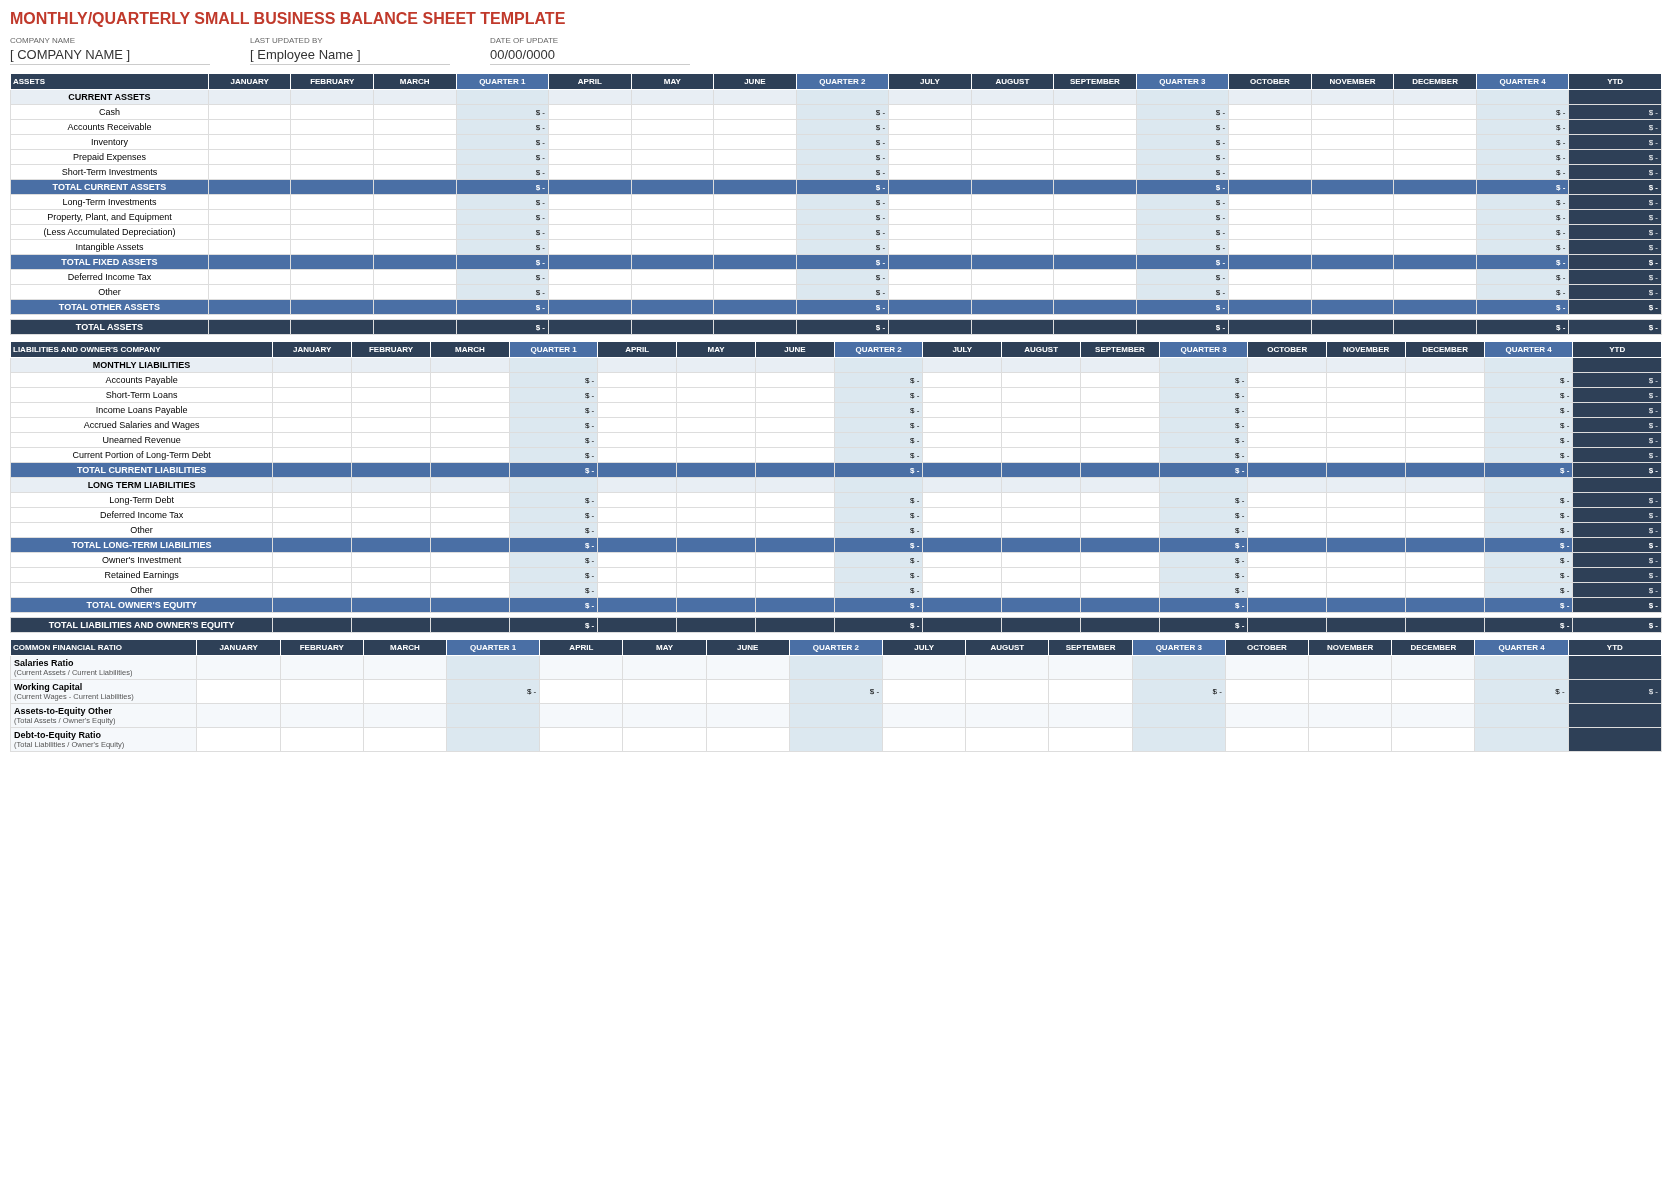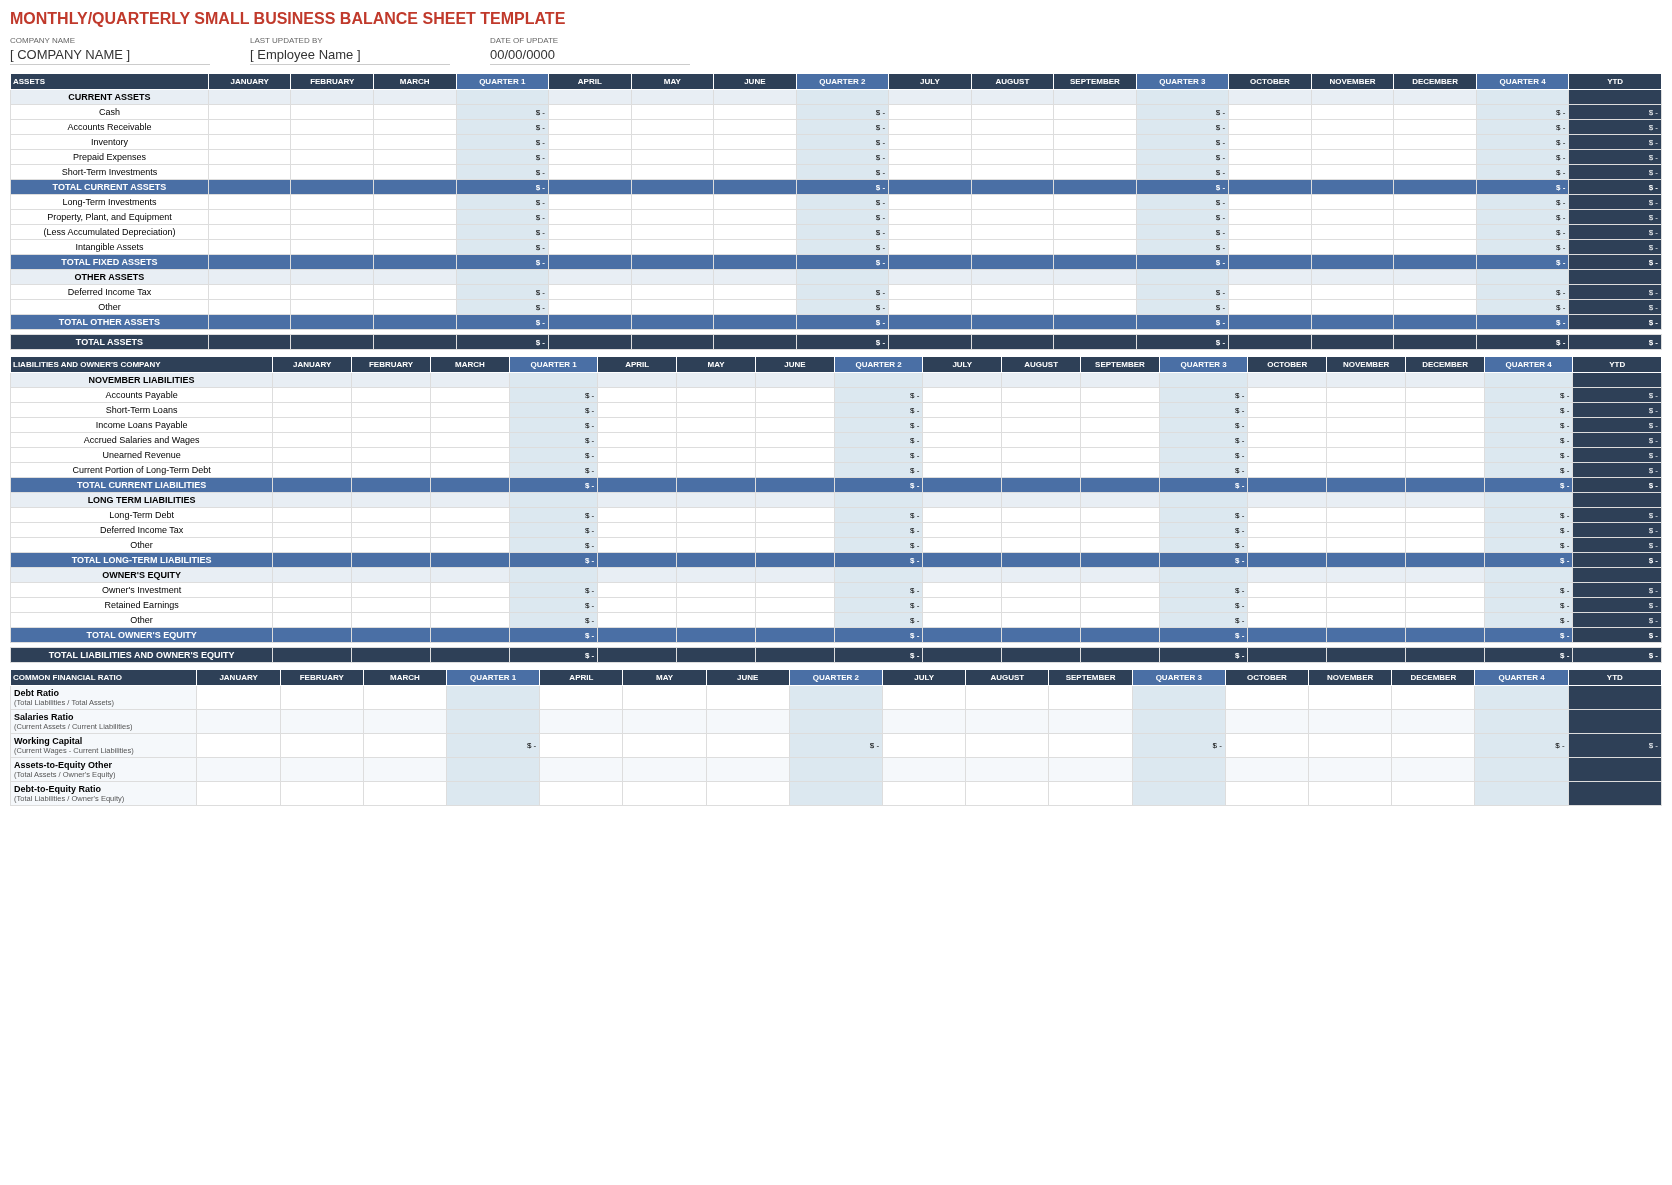--- a/index.html
+++ b/index.html
@@ -305,40 +305,20 @@
         <td style="background: rgb(74, 111, 165); color: rgb(255, 255, 255); font-weight: bold;"></td>
         <td style="background: rgb(74, 111, 165); color: rgb(255, 255, 255); font-weight: bold;"></td>
         <td style="background: rgb(74, 111, 165); color: rgb(255, 255, 255); font-weight: bold; text-align: right; font-size: 8px;"><span>$   -</span></td>
         <td style="background: rgb(74, 111, 165); color: rgb(255, 255, 255); font-weight: bold;"></td>
         <td style="background: rgb(74, 111, 165); color: rgb(255, 255, 255); font-weight: bold;"></td>
         <td style="background: rgb(74, 111, 165); color: rgb(255, 255, 255); font-weight: bold;"></td>
         <td style="background: rgb(74, 111, 165); color: rgb(255, 255, 255); font-weight: bold; text-align: right; font-size: 8px;"><span>$   -</span></td>
         <td style="background: rgb(46, 64, 87); color: rgb(255, 255, 255); font-weight: bold; text-align: right; font-size: 8px;"><span>$   -</span></td>
       </tr>
       <tr>
-        <td class="col-label" style="background: rgb(232, 238, 244); font-weight: bold;">OTHER ASSETS</td>
-        <td style="background: rgb(232, 238, 244);"></td>
-        <td style="background: rgb(232, 238, 244);"></td>
-        <td style="background: rgb(232, 238, 244);"></td>
-        <td style="background: rgb(220, 232, 240);"></td>
-        <td style="background: rgb(232, 238, 244);"></td>
-        <td style="background: rgb(232, 238, 244);"></td>
-        <td style="background: rgb(232, 238, 244);"></td>
-        <td style="background: rgb(220, 232, 240);"></td>
-        <td style="background: rgb(232, 238, 244);"></td>
-        <td style="background: rgb(232, 238, 244);"></td>
-        <td style="background: rgb(232, 238, 244);"></td>
-        <td style="background: rgb(220, 232, 240);"></td>
-        <td style="background: rgb(232, 238, 244);"></td>
-        <td style="background: rgb(232, 238, 244);"></td>
-        <td style="background: rgb(232, 238, 244);"></td>
-        <td style="background: rgb(220, 232, 240);"></td>
-        <td style="background: rgb(46, 64, 87); color: rgb(255, 255, 255);"></td>
-      </tr>
-      <tr>
         <td class="col-label">Deferred Income Tax</td>
         <td style="background: rgb(255, 255, 255);"></td>
         <td style="background: rgb(255, 255, 255);"></td>
         <td style="background: rgb(255, 255, 255);"></td>
         <td style="background: rgb(220, 232, 240); text-align: right; font-size: 8px;"><span>$   -</span></td>
         <td style="background: rgb(255, 255, 255);"></td>
         <td style="background: rgb(255, 255, 255);"></td>
         <td style="background: rgb(255, 255, 255);"></td>
         <td style="background: rgb(220, 232, 240); text-align: right; font-size: 8px;"><span>$   -</span></td>
         <td style="background: rgb(255, 255, 255);"></td>
@@ -435,21 +415,21 @@
       <th class="col-quarter" style="background:#4a6fa5">QUARTER 3</th>
       <th class="col-month">OCTOBER</th>
       <th class="col-month">NOVEMBER</th>
       <th class="col-month">DECEMBER</th>
       <th class="col-quarter" style="background:#4a6fa5">QUARTER 4</th>
       <th class="col-ytd">YTD</th>
     </tr>
   </thead>
   <tbody id="liabilities-body">
   <tr>
-        <td class="col-label" style="background: rgb(232, 238, 244); font-weight: bold;">NOVEMBER LIABILITIES</td>
+        <td class="col-label" style="background: rgb(232, 238, 244); font-weight: bold;">MONTHLY LIABILITIES</td>
         <td style="background: rgb(232, 238, 244);"></td>
         <td style="background: rgb(232, 238, 244);"></td>
         <td style="background: rgb(232, 238, 244);"></td>
         <td style="background: rgb(220, 232, 240);"></td>
         <td style="background: rgb(232, 238, 244);"></td>
         <td style="background: rgb(232, 238, 244);"></td>
         <td style="background: rgb(232, 238, 244);"></td>
         <td style="background: rgb(220, 232, 240);"></td>
         <td style="background: rgb(232, 238, 244);"></td>
         <td style="background: rgb(232, 238, 244);"></td>
@@ -693,40 +673,20 @@
         <td style="background: rgb(74, 111, 165); color: rgb(255, 255, 255); font-weight: bold; text-align: right; font-size: 8px;"><span>$   -</span></td>
         <td style="background: rgb(74, 111, 165); color: rgb(255, 255, 255); font-weight: bold;"></td>
         <td style="background: rgb(74, 111, 165); color: rgb(255, 255, 255); font-weight: bold;"></td>
         <td style="background: rgb(74, 111, 165); color: rgb(255, 255, 255); font-weight: bold;"></td>
         <td style="background: rgb(74, 111, 165); color: rgb(255, 255, 255); font-weight: bold; text-align: right; font-size: 8px;"><span>$   -</span></td>
         <td style="background: rgb(74, 111, 165); color: rgb(255, 255, 255); font-weight: bold;"></td>
         <td style="background: rgb(74, 111, 165); color: rgb(255, 255, 255); font-weight: bold;"></td>
         <td style="background: rgb(74, 111, 165); color: rgb(255, 255, 255); font-weight: bold;"></td>
         <td style="background: rgb(74, 111, 165); color: rgb(255, 255, 255); font-weight: bold; text-align: right; font-size: 8px;"><span>$   -</span></td>
         <td style="background: rgb(46, 64, 87); color: rgb(255, 255, 255); font-weight: bold; text-align: right; font-size: 8px;"><span>$   -</span></td>
-      </tr>
-      <tr>
-        <td class="col-label" style="background: rgb(232, 238, 244); font-weight: bold;">OWNER'S EQUITY</td>
-        <td style="background: rgb(232, 238, 244);"></td>
-        <td style="background: rgb(232, 238, 244);"></td>
-        <td style="background: rgb(232, 238, 244);"></td>
-        <td style="background: rgb(220, 232, 240);"></td>
-        <td style="background: rgb(232, 238, 244);"></td>
-        <td style="background: rgb(232, 238, 244);"></td>
-        <td style="background: rgb(232, 238, 244);"></td>
-        <td style="background: rgb(220, 232, 240);"></td>
-        <td style="background: rgb(232, 238, 244);"></td>
-        <td style="background: rgb(232, 238, 244);"></td>
-        <td style="background: rgb(232, 238, 244);"></td>
-        <td style="background: rgb(220, 232, 240);"></td>
-        <td style="background: rgb(232, 238, 244);"></td>
-        <td style="background: rgb(232, 238, 244);"></td>
-        <td style="background: rgb(232, 238, 244);"></td>
-        <td style="background: rgb(220, 232, 240);"></td>
-        <td style="background: rgb(46, 64, 87); color: rgb(255, 255, 255);"></td>
       </tr>
       <tr>
         <td class="col-label">Owner's Investment</td>
         <td style="background: rgb(255, 255, 255);"></td>
         <td style="background: rgb(255, 255, 255);"></td>
         <td style="background: rgb(255, 255, 255);"></td>
         <td style="background: rgb(220, 232, 240); text-align: right; font-size: 8px;"><span>$   -</span></td>
         <td style="background: rgb(255, 255, 255);"></td>
         <td style="background: rgb(255, 255, 255);"></td>
         <td style="background: rgb(255, 255, 255);"></td>
@@ -844,43 +804,20 @@
       <th class="col-month">SEPTEMBER</th>
       <th class="col-quarter" style="background:#4a6fa5">QUARTER 3</th>
       <th class="col-month">OCTOBER</th>
       <th class="col-month">NOVEMBER</th>
       <th class="col-month">DECEMBER</th>
       <th class="col-quarter" style="background:#4a6fa5">QUARTER 4</th>
       <th class="col-ytd">YTD</th>
     </tr>
   </thead>
   <tbody id="ratios-body">
-  <tr>
-        <td style="background: rgb(245, 248, 251);">
-          <div class="ratio-title">Debt Ratio</div>
-          <div class="ratio-sub">(Total Liabilities / Total Assets)</div>
-        </td>
-        <td style="background: rgb(255, 255, 255);"></td>
-        <td style="background: rgb(255, 255, 255);"></td>
-        <td style="background: rgb(255, 255, 255);"></td>
-        <td style="background: rgb(220, 232, 240);"></td>
-        <td style="background: rgb(255, 255, 255);"></td>
-        <td style="background: rgb(255, 255, 255);"></td>
-        <td style="background: rgb(255, 255, 255);"></td>
-        <td style="background: rgb(220, 232, 240);"></td>
-        <td style="background: rgb(255, 255, 255);"></td>
-        <td style="background: rgb(255, 255, 255);"></td>
-        <td style="background: rgb(255, 255, 255);"></td>
-        <td style="background: rgb(220, 232, 240);"></td>
-        <td style="background: rgb(255, 255, 255);"></td>
-        <td style="background: rgb(255, 255, 255);"></td>
-        <td style="background: rgb(255, 255, 255);"></td>
-        <td style="background: rgb(220, 232, 240);"></td>
-        <td style="background: rgb(46, 64, 87); color: rgb(255, 255, 255);"></td>
-      </tr>
       <tr>
         <td style="background: rgb(245, 248, 251);">
           <div class="ratio-title">Salaries Ratio</div>
           <div class="ratio-sub">(Current Assets / Current Liabilities)</div>
         </td>
         <td style="background: rgb(245, 248, 251);"></td>
         <td style="background: rgb(245, 248, 251);"></td>
         <td style="background: rgb(245, 248, 251);"></td>
         <td style="background: rgb(220, 232, 240);"></td>
         <td style="background: rgb(245, 248, 251);"></td>

